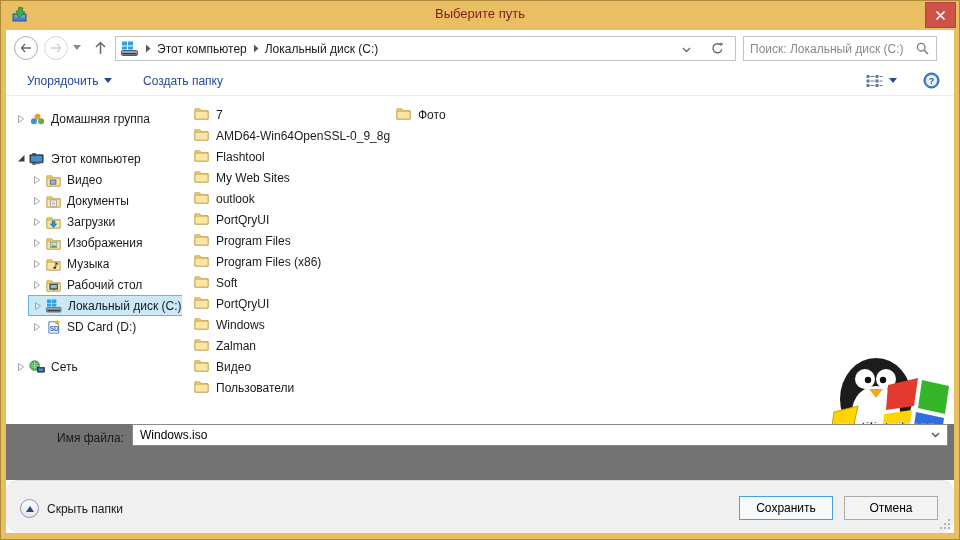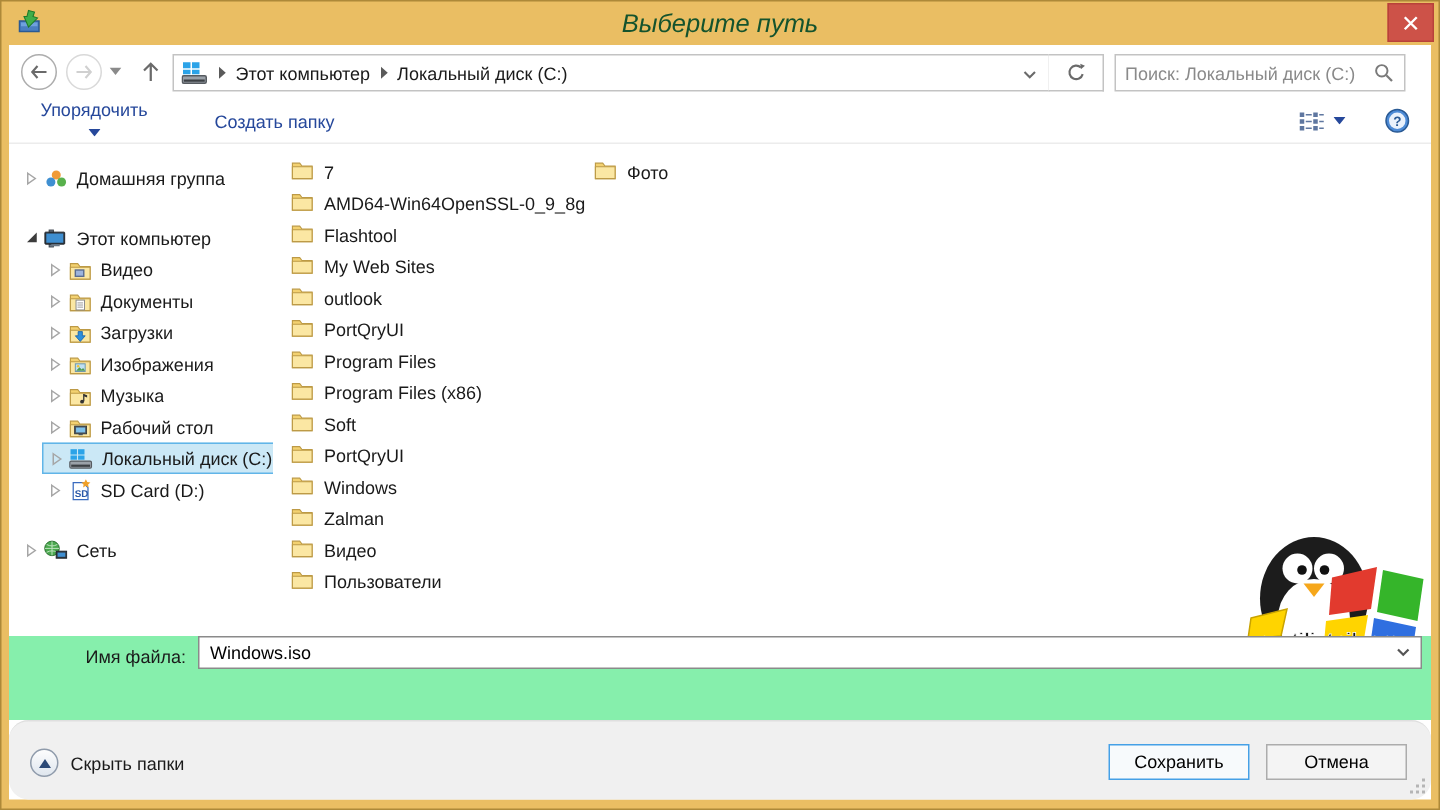--- a/index.html
+++ b/index.html
@@ -6,21 +6,21 @@
   html,body { width:960px; height:540px; overflow:hidden; }
   body { font-family:"Liberation Sans", sans-serif; font-size:12px; color:#1a1a1a; }
 
   .stage { position:relative; width:960px; height:540px; background:#eabe63;
            box-shadow: inset 0 0 0 1px rgba(122,92,24,.55); overflow:hidden; }
 
   
   .titlebar { position:absolute; left:0; top:0; width:960px; height:30px; }
   .app-icon { position:absolute; left:11px; top:6px; width:17px; height:17px; }
   .title { position:absolute; left:0; right:0; top:6px; text-align:center;
-           font-size:17px; color:#14532d;font-style:italic; }
+           font-size:13px; color:#7f1d1d; }
   .close-btn { position:absolute; right:4px; top:2px; width:31px; height:26px;
                background:#cd5248; border:1px solid #b8423a; display:flex;
                align-items:center; justify-content:center; cursor:pointer; }
 
   
   .client { position:absolute; left:6px; top:30px; width:948px; height:503px;
             background:#fff; }
 
   
   .navrow { position:absolute; left:0; top:0; width:948px; height:36px; background:#fff; }
@@ -46,21 +46,21 @@
                      border:none; outline:none; font:12px "Liberation Sans",sans-serif;
                      color:#1a1a1a; }
   .searchbox input::placeholder { color:#8a8a8a; opacity:1; }
   .search-ic { position:absolute; right:7px; top:5px; }
 
   
   .toolbar { position:absolute; left:0; top:36px; width:948px; height:30px;
              background:#fff; border-bottom:1px solid #ececec; }
   .tool-link { position:absolute; top:0; height:29px; display:flex; align-items:center;
                gap:6px; color:#26489b; cursor:pointer; padding:0 6px; }
-  .tl-organize { left:15px;flex-direction:column; }
+  .tl-organize { left:15px; }
   .tl-newfolder { left:131px; }
   .tool-right { position:absolute; right:14px; top:0; height:29px; display:flex;
                 align-items:center; gap:8px; }
   .view-btn { display:flex; align-items:center; gap:6px; padding:3px 4px; cursor:pointer; }
   .help-btn { margin-left:14px; cursor:pointer; display:flex; align-items:center; }
 
   
   .main { position:absolute; left:0; top:66px; width:948px; height:328px; background:#fff; }
   .sidebar { position:absolute; left:0; top:0; width:176px; height:328px;
              overflow:hidden; padding-top:12px; }
@@ -76,21 +76,21 @@
               background:#cbe8f6; border:1px solid #61b5e8; }
 
   .files { position:absolute; left:182px; top:8px; right:2px; bottom:0; overflow:hidden; }
   .fcol { display:inline-block; vertical-align:top; width:202px; }
   .frow { height:21px; display:flex; align-items:center; gap:7px; padding-left:6px;
           white-space:nowrap; cursor:pointer; }
 
   .watermark { position:absolute; right:2px; top:256px; width:126px; height:95px; }
 
   
-  .fields { position:absolute; left:0; top:394px; width:948px; height:56px; background:#86efac; }
+  .fields { position:absolute; left:0; top:394px; width:948px; height:56px; background:#737373; }
   .frow-field { position:absolute; left:0; right:6px; height:22px; display:flex; align-items:center; }
   .fr1 { top:3px; } .fr2 { top:28px; }
   .flabel { width:126px; text-align:right; padding-right:8px; flex:0 0 126px; }
   .combo { position:relative; flex:1; height:40px;margin-top:12px; }
   .combo input { width:100%; height:22px; border:1px solid #8a8a8a; background:#fff;
                  padding:0 22px 0 7px; font:12px "Liberation Sans",sans-serif; color:#000; }
   .combo.select .face { width:100%; height:22px; border:1px solid #8a8a8a; background:#f0f0f0;
                  padding:3px 22px 0 7px; color:#000; }
   .combo .chev { position:absolute; right:8px; top:8px; pointer-events:none; }
 

